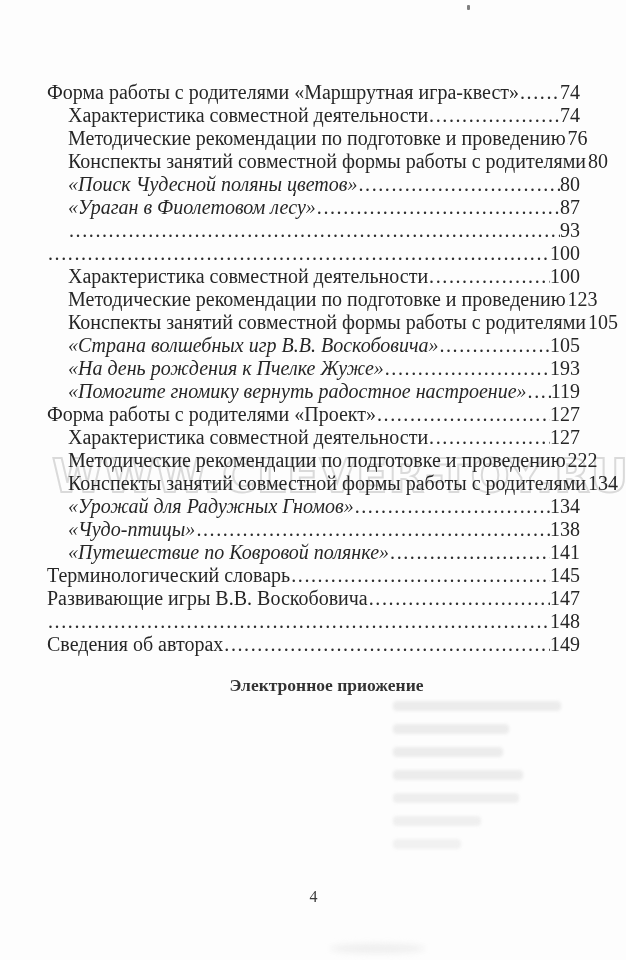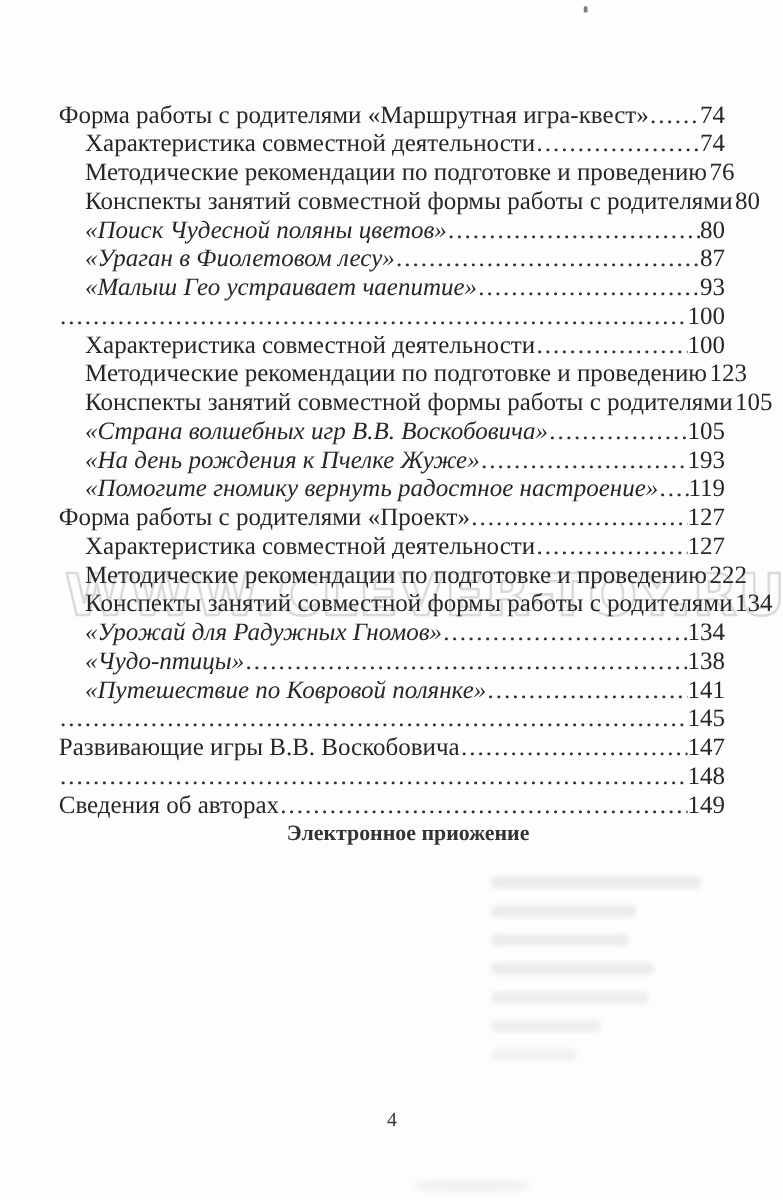--- a/index.html
+++ b/index.html
@@ -62,20 +62,21 @@
   }
   .toc-leader::after {
     content: "..................................................................................................................................................";
     letter-spacing: 1.6px;
     color: #2e2e2e;
   }
   .toc-page { flex: 0 0 auto; text-align: center; }
 
   
   .appendix-heading {
+    margin-top: 19px;
     padding-left: 26px;
     text-align: center;
     font-size: 17.5px;
     font-weight: bold;
     color: #333333;
   }
 
   
   .bleed {
     position: absolute;
@@ -169,21 +170,20 @@
     <span class="toc-label">«Поиск Чудесной поляны цветов»</span>
     <span class="toc-leader"></span>
     <span class="toc-page">80</span>
   </div>
         <div class="toc-row indent italic">
     <span class="toc-label">«Ураган в Фиолетовом лесу»</span>
     <span class="toc-leader"></span>
     <span class="toc-page">87</span>
   </div>
         <div class="toc-row indent italic">
-    <span class="toc-label">«Малыш Гео устраивает чаепитие»</span>
     <span class="toc-leader"></span>
     <span class="toc-page">93</span>
   </div>
         <div class="toc-row">
     <span class="toc-leader"></span>
     <span class="toc-page">100</span>
   </div>
         <div class="toc-row indent">
     <span class="toc-label">Характеристика совместной деятельности</span>
     <span class="toc-leader"></span>
@@ -243,20 +243,21 @@
     <span class="toc-label">«Чудо-птицы»</span>
     <span class="toc-leader"></span>
     <span class="toc-page">138</span>
   </div>
         <div class="toc-row indent italic">
     <span class="toc-label">«Путешествие по Ковровой полянке»</span>
     <span class="toc-leader"></span>
     <span class="toc-page">141</span>
   </div>
         <div class="toc-row">
+    <span class="toc-label">Терминологический словарь</span>
     <span class="toc-leader"></span>
     <span class="toc-page">145</span>
   </div>
         <div class="toc-row">
     <span class="toc-label">Развивающие игры В.В. Воскобовича</span>
     <span class="toc-leader"></span>
     <span class="toc-page">147</span>
   </div>
         <div class="toc-row">
     <span class="toc-leader"></span>

